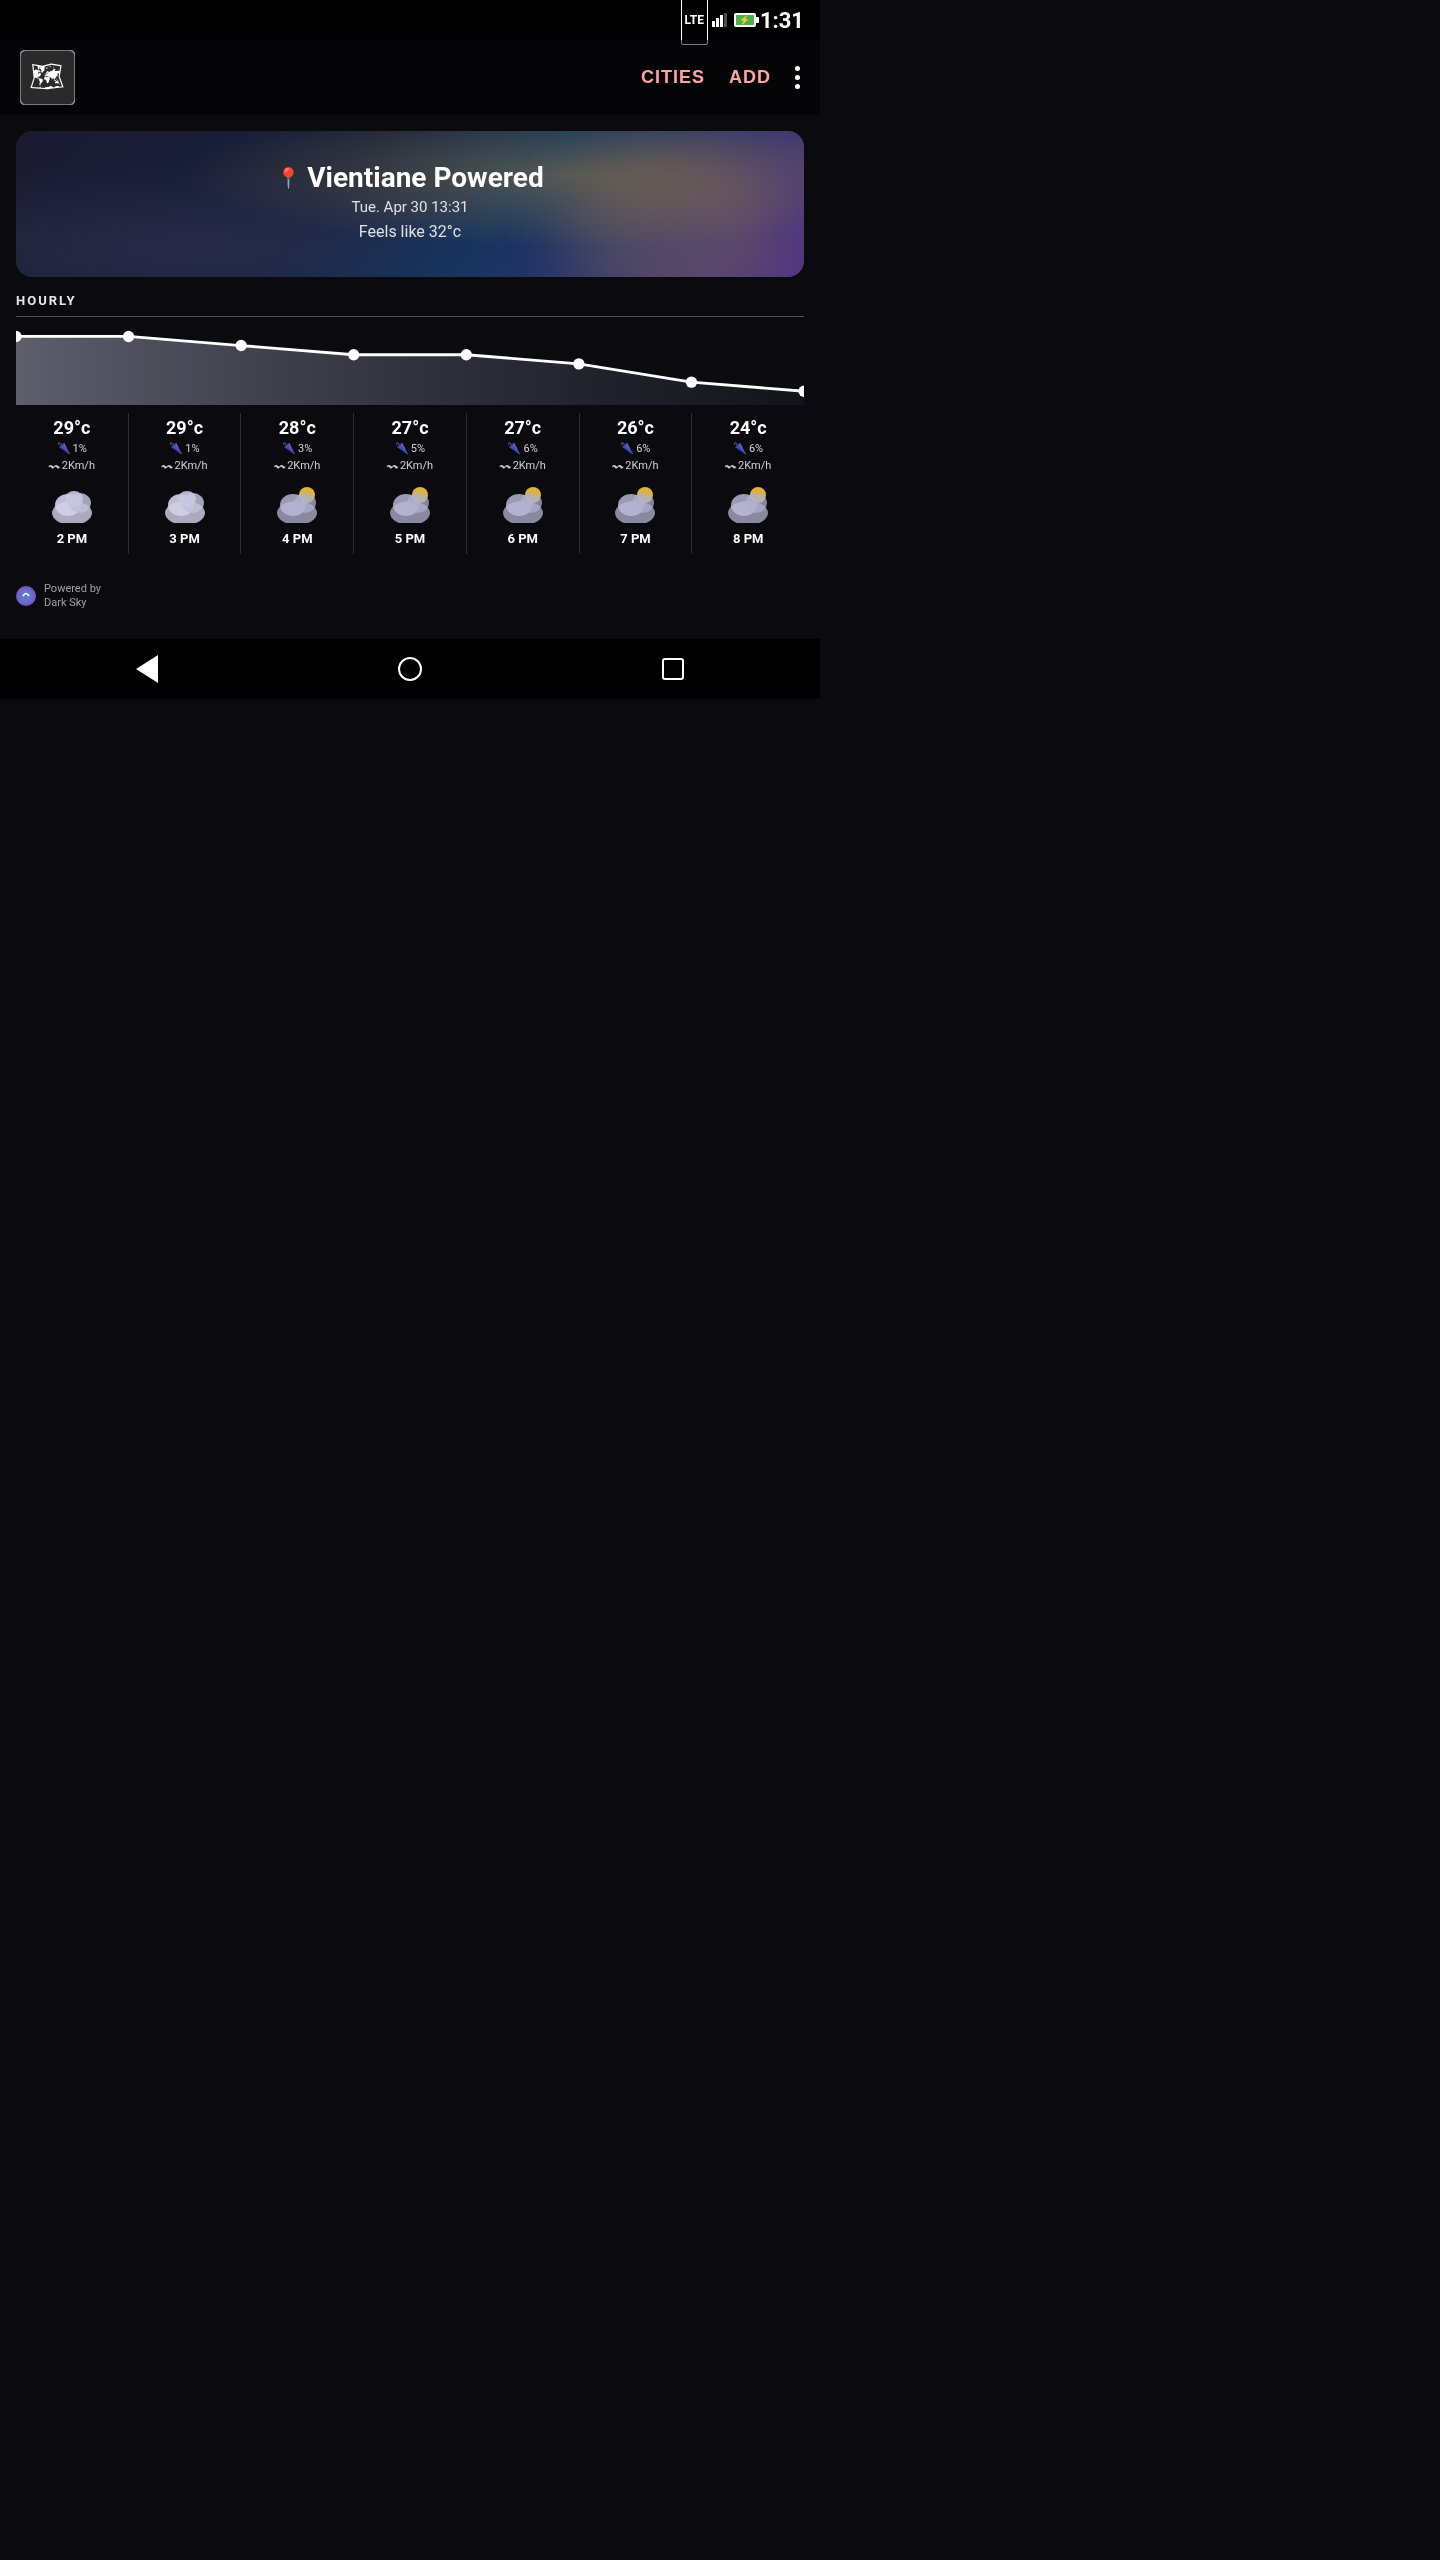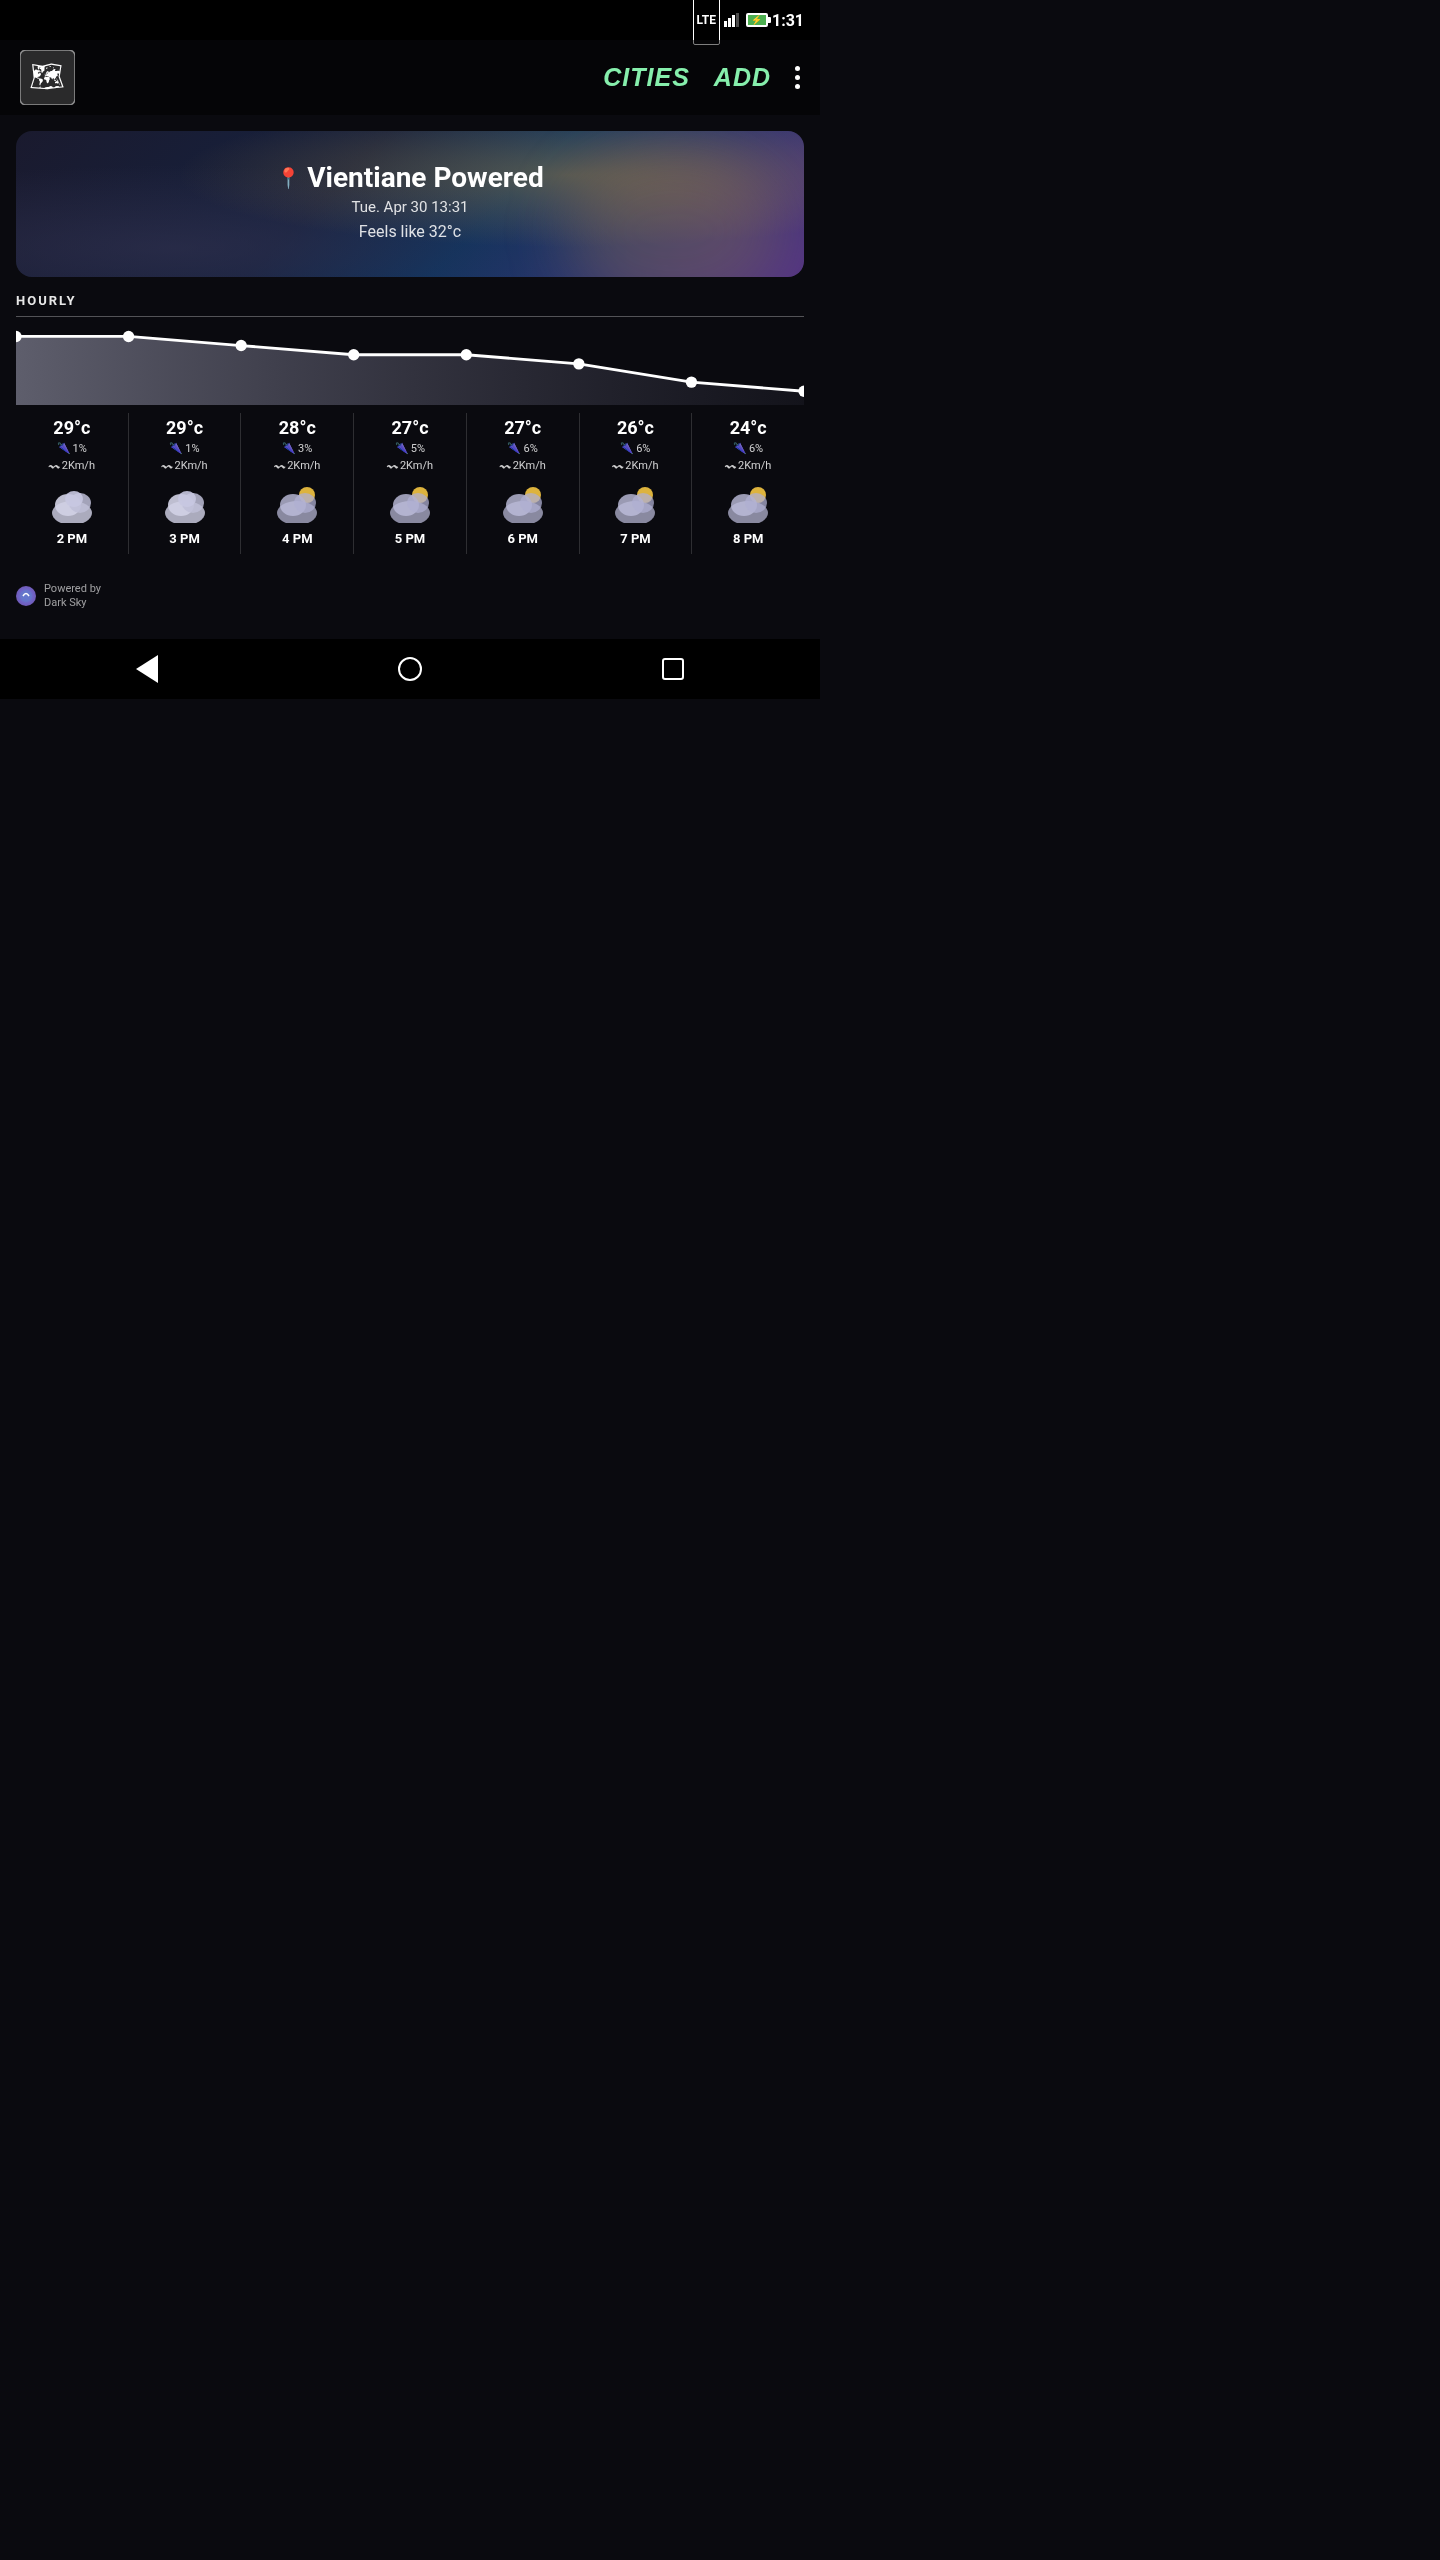--- a/index.html
+++ b/index.html
@@ -23,21 +23,21 @@
       background: #000;
       gap: 6px;
       height: 40px;
     }
     .status-bar-icons {
       display: flex;
       align-items: center;
       gap: 4px;
     }
     .status-time {
-      font-size: 16px;
+      font-size: 22px;
       font-weight: bold;
       color: #fff;
     }
     .lte-icon {
       font-size: 12px;
       font-weight: bold;
       color: #fff;
       border: 1px solid #fff;
       padding: 17px 3px;
       border-radius: 2px;
@@ -80,28 +80,27 @@
     .nav-logo {
       width: 55px;
       height: 55px;
     }
     .nav-actions {
       display: flex;
       align-items: center;
       gap: 24px;
     }
     .nav-btn {
-      font-size: 25px;
-      font-weight: bold;
-      color: #86efac;
+      font-size: 18px;
+      font-weight: bold;
+      color: #fca5a5;
       background: none;
       border: none;
       cursor: pointer;
       letter-spacing: 1px;
-      font-style: italic;
     }
     .nav-more {
       font-size: 26px;
       color: #fff;
       background: none;
       border: none;
       cursor: pointer;
       display: flex;
       flex-direction: column;
       gap: 4px;

